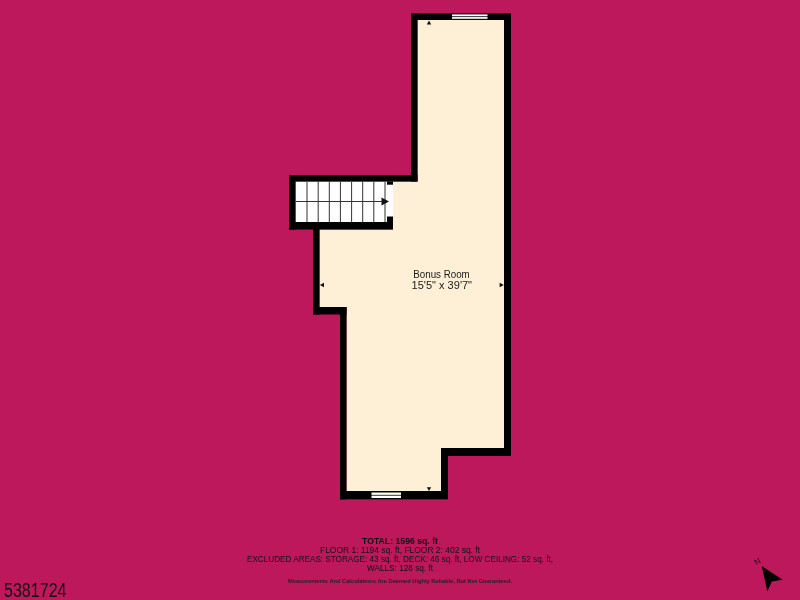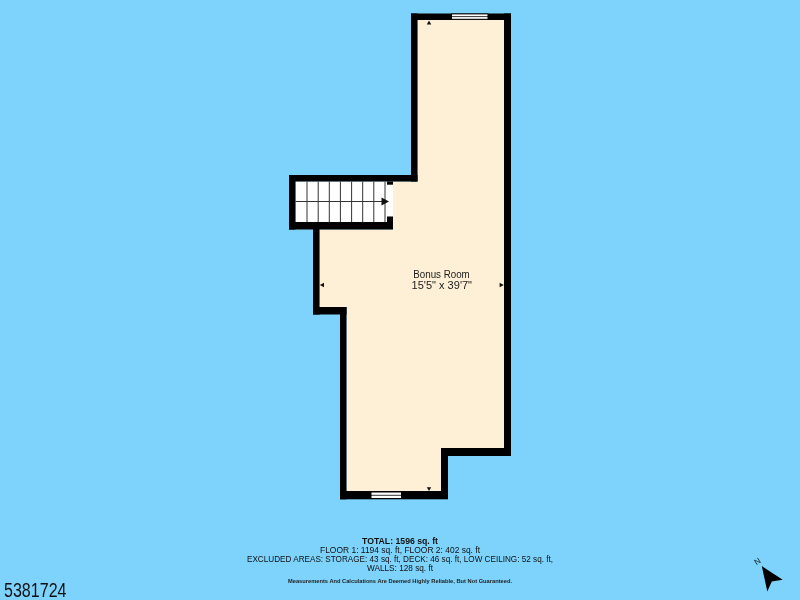--- a/index.html
+++ b/index.html
@@ -1,16 +1,16 @@
 <!DOCTYPE html>
 <html><head>
 <meta charset="utf-8">
 <style>
   html,body{margin:0;padding:0;background:#ffffff;}
-  .page{position:relative;width:800px;height:600px;background:#7dd3fc;overflow:hidden;
+  .page{position:relative;width:800px;height:600px;background:#be185d;overflow:hidden;
         font-family:"Liberation Sans", sans-serif;}
   svg{position:absolute;left:0;top:0;}
 </style>
 </head>
 <body>
 <div class="page">
 <svg width="800" height="600" viewBox="0 0 800 600">
 
   <polygon points="417.5,20 504,20 504,448 441,448 441,491 346.5,491 346.5,307 319.5,307 319.5,229.5 393,229.5 393,181.5 417.5,181.5" fill="#FDF0D7"></polygon>
 

